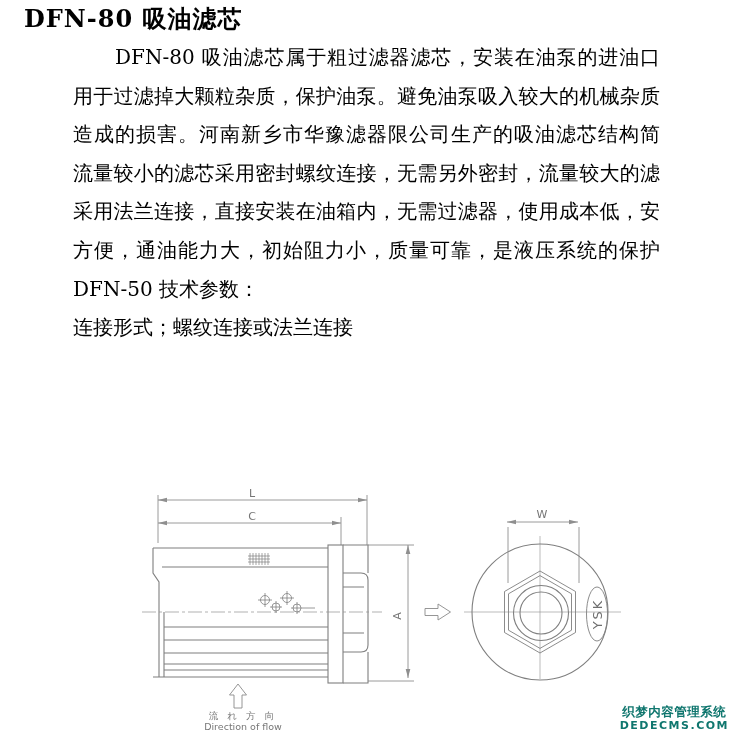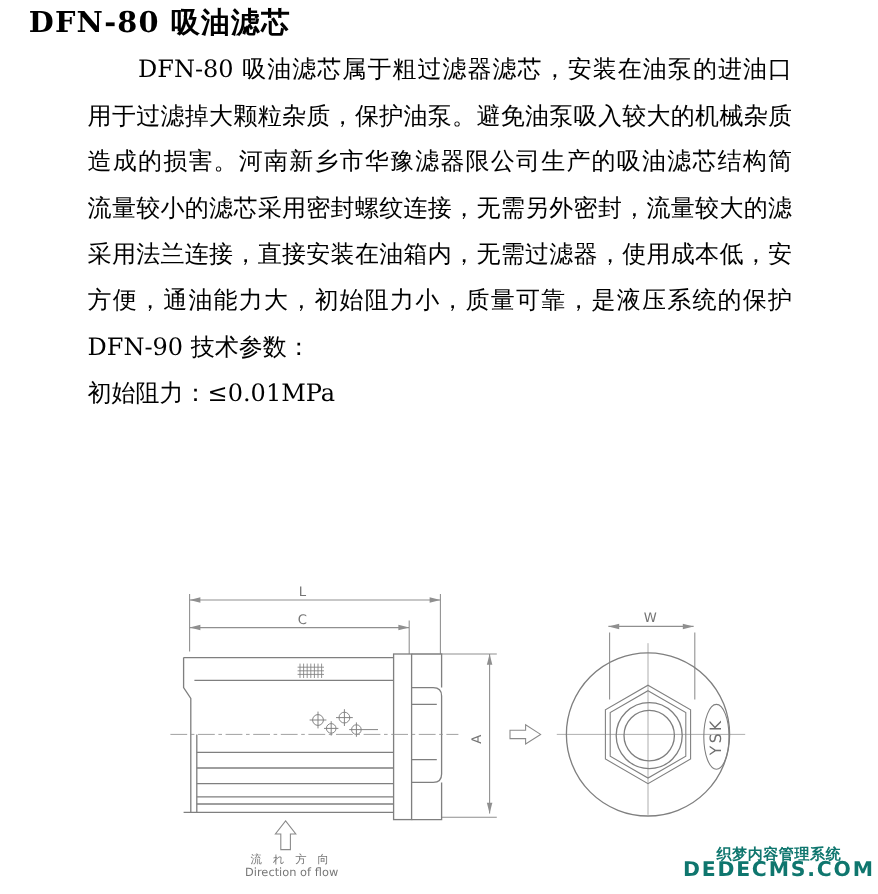--- a/index.html
+++ b/index.html
@@ -10,38 +10,38 @@
   .textblock{position:absolute;top:38px;left:73px;width:587px;}
   .line{height:38.6px;line-height:38.6px;font-size:20px;white-space:nowrap;}
   .para{text-align:justify;text-align-last:justify;white-space:normal;height:38.6px;overflow:hidden;}
   .indent{text-indent:42px;}
   .param{text-align:left;}
   .drawing{position:absolute;top:483px;left:0;width:732px;height:262px;}
   .dimtext{font-family:"DejaVu Sans","Liberation Sans",sans-serif;}
   .watermark{position:absolute;top:704px;right:3px;text-align:center;color:#0f766e;
              font-family:"DejaVu Sans","Liberation Sans",sans-serif;font-weight:bold;}
   .wm1{font-size:12.5px;letter-spacing:0.5px;line-height:15px;}
-  .wm2{font-size:17px;letter-spacing:1.5px;line-height:13px;}
+  .wm2{font-size:11px;letter-spacing:1.5px;line-height:13px;}
 </style>
 </head>
 <body>
 
 <div class="page">
 
   <h1 class="title">DFN-80 吸油滤芯</h1>
 
   <div class="textblock">
     <div class="line para indent">DFN-80 吸油滤芯属于粗过滤器滤芯，安装在油泵的进油口处，</div>
     <div class="line para">用于过滤掉大颗粒杂质，保护油泵。避免油泵吸入较大的机械杂质而</div>
     <div class="line para">造成的损害。河南新乡市华豫滤器限公司生产的吸油滤芯结构简单，</div>
     <div class="line para">流量较小的滤芯采用密封螺纹连接，无需另外密封，流量较大的滤芯</div>
     <div class="line para">采用法兰连接，直接安装在油箱内，无需过滤器，使用成本低，安装</div>
     <div class="line para">方便，通油能力大，初始阻力小，质量可靠，是液压系统的保护神。</div>
-    <div class="line param">DFN-90 技术参数：</div>
-    <div class="line param">初始阻力：≤0.01MPa</div>
+    <div class="line param">DFN-50 技术参数：</div>
+    <div class="line param">连接形式；螺纹连接或法兰连接</div>
   </div>
 
   <svg class="drawing" viewBox="0 0 732 262" xmlns="http://www.w3.org/2000/svg">
 
     <g stroke="#8f8f8f" stroke-width="0.9" fill="none">
       <path d="M158,12 V60 M367,12 V62"></path>
       <path d="M158,17 H367"></path>
       <path d="M158,40 H341 M341,34 V62"></path>
       <path d="M408,62 V195 M368,62 H414 M368,198 H414"></path>
       <path d="M507,39 H578 M508,44 V100 M579,44 V100"></path>

